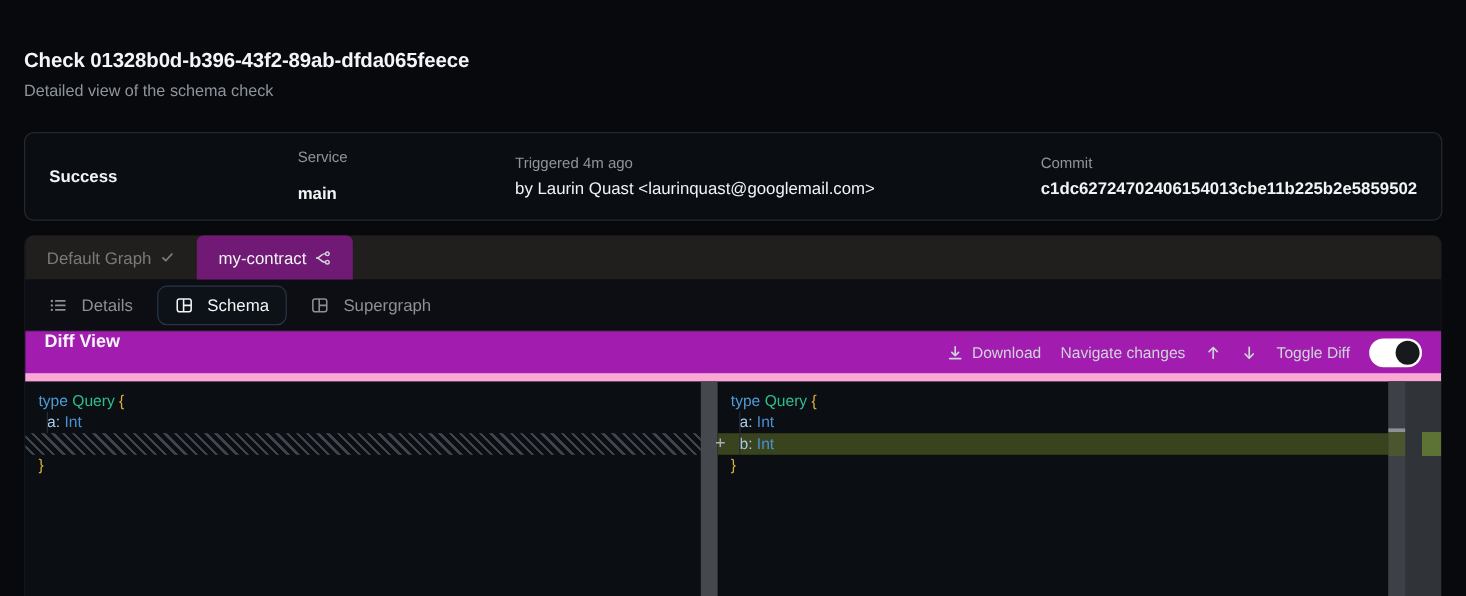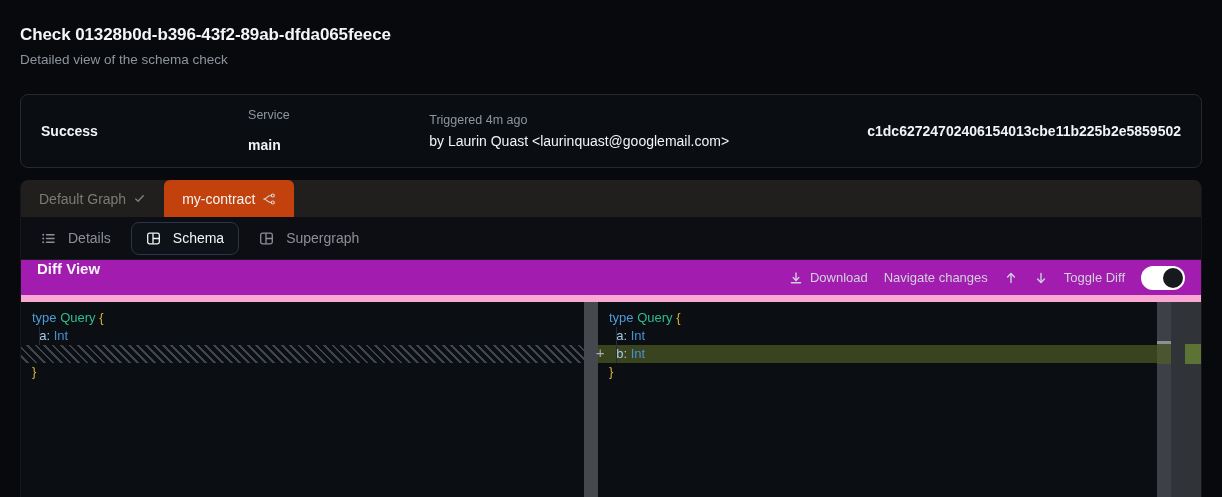--- a/index.html
+++ b/index.html
@@ -2,21 +2,21 @@
 <html><head>
 <meta charset="utf-8">
 <style>
   * { box-sizing: border-box; margin: 0; padding: 0; }
   html, body { width: 1222px; height: 497px; overflow: hidden; }
   body {
     background: #07090d;
     color: #e8eaed;
     font-family: "Liberation Sans", sans-serif;
   }
-  .page { width: 1222px; height: 497px; padding: 0 20px; position: relative; }
+  .page { width: 1222px; height: 497px; padding: 16px 20px; position: relative; }
 
   
   header { padding-top: 24px; }
   h1.title { font-size: 17px; font-weight: 700; letter-spacing: -0.1px; color: #f4f5f6; line-height: 22px; }
   p.subtitle { font-size: 13.5px; color: #8f959c; margin-top: 5px; line-height: 17px; }
 
   
   .summary-card {
     margin-top: 26px;
     height: 74px;
@@ -48,21 +48,21 @@
   }
 
   
   .graph-tabs { height: 37px; background: #211f1e; display: flex; align-items: stretch; }
   .gtab {
     display: flex; align-items: center; gap: 7px;
     padding: 0 18px; font-size: 14px; color: #7d7a75; cursor: pointer;
   }
   .gtab svg { display: block; }
   .gtab.active {
-    background: #c2410c; color: #f4f5f6; font-weight: 500;
+    background: #701a75; color: #f4f5f6; font-weight: 500;
     border-radius: 6px 6px 0 0;
   }
 
   
   .view-tabs {
     height: 43px; display: flex; align-items: center; gap: 16px;
     padding: 0 16px; background: #0c0e13; border-bottom: 1px solid #1a1d22;
   }
   .vtab {
     display: flex; align-items: center; gap: 12px;
@@ -156,20 +156,21 @@
     </div>
     <div class="sum-col c2">
       <div class="sum-label">Service</div>
       <div class="sum-value">main</div>
     </div>
     <div class="sum-col c3">
       <div class="sum-label">Triggered 4m ago</div>
       <div class="sum-value regular">by Laurin Quast &lt;laurinquast@googlemail.com&gt;</div>
     </div>
     <div class="sum-col c4">
+      <div class="sum-label">Commit</div>
       <div class="sum-value">c1dc62724702406154013cbe11b225b2e5859502</div>
     </div>
   </section>
 
   <section class="main">
 
     <div class="graph-tabs">
       <div class="gtab">
         <span>Default Graph</span>
         <span>

